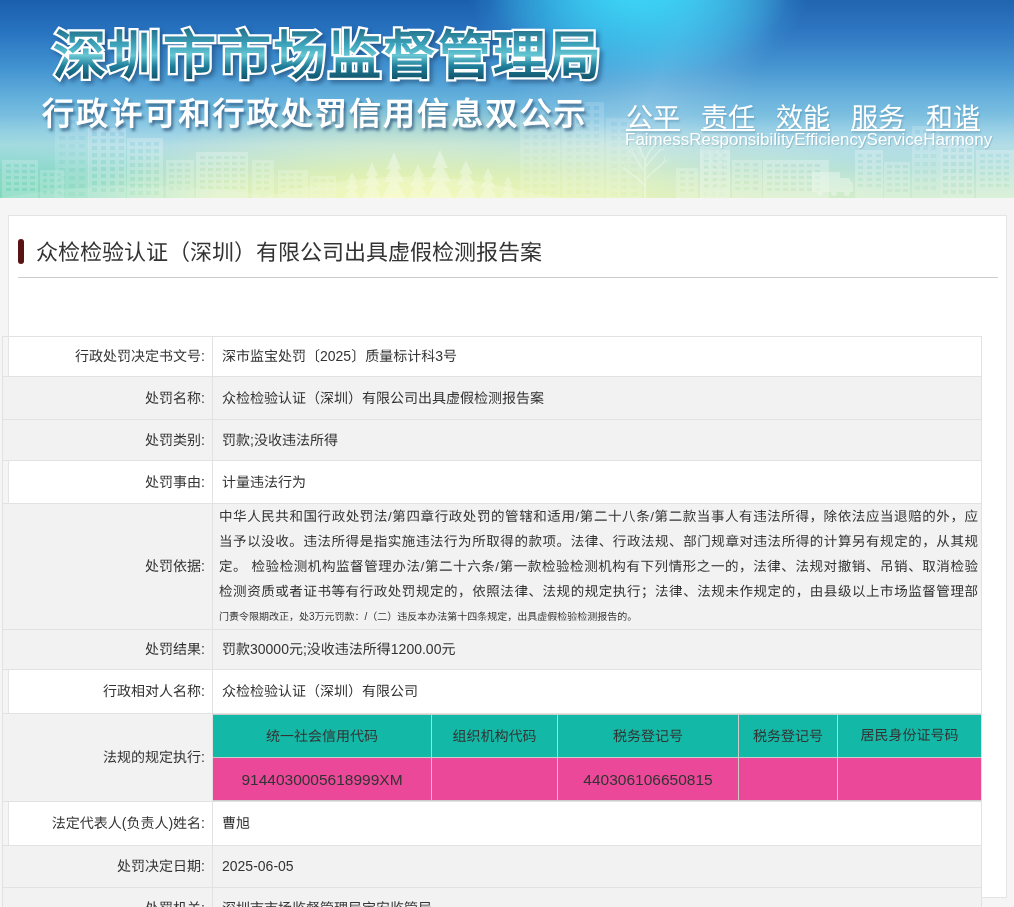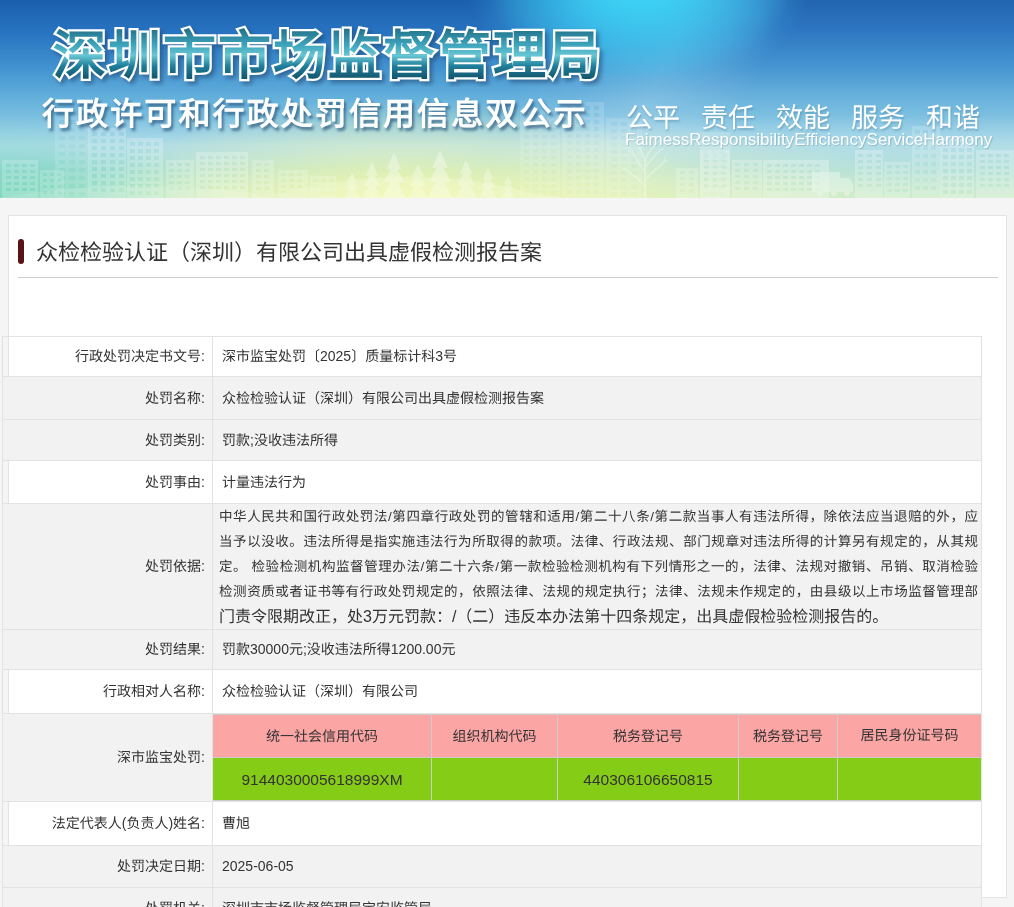--- a/index.html
+++ b/index.html
@@ -12,38 +12,38 @@
     radial-gradient(ellipse 300px 130px at 0% 108%, rgba(62,200,178,0.65), rgba(62,200,178,0) 75%),
     radial-gradient(ellipse 150px 90px at 63% -5%, rgba(62,215,248,0.95), rgba(62,215,248,0) 100%),
     radial-gradient(ellipse 225px 160px at 63% -14%, rgba(52,205,245,0.9), rgba(70,200,240,0.3) 58%, rgba(85,215,245,0) 78%),
     linear-gradient(113deg, rgba(255,255,255,0) 50%, rgba(255,255,255,0.08) 57%, rgba(255,255,255,0.18) 63%, rgba(255,255,255,0.03) 72%),
     linear-gradient(180deg, #1a5fae 0%, #2873c0 16%, #4192d0 34%, #65b1dc 50%, #8ac9e2 66%, #a9dbdc 80%, #c1e6d2 92%, #cdebca 100%);
 }
 .sky { position:absolute; left:0; bottom:0; opacity:0.58; filter:blur(0.4px); }
 .haze { position:absolute; left:0; bottom:28px; width:100%; height:55px; background:linear-gradient(180deg, rgba(255,255,255,0) 0%, rgba(255,255,255,0.22) 55%, rgba(255,255,255,0) 100%); }
 .bigtitle { position:absolute; left:48px; top:19px; }
 .subtitle { position:absolute; left:42px; top:88px; font-size:32px; font-weight:bold; color:#fff; letter-spacing:2.1px; text-shadow:2px 3px 3px rgba(35,75,115,0.7); white-space:nowrap; }
-.slogan { position:absolute; left:626px; top:96px; display:flex; gap:21px; font-size:27px; color:#fff; font-weight:normal; text-shadow:1px 2px 2px rgba(60,110,140,0.35); white-space:nowrap; }
+.slogan { position:absolute; left:626px; top:96px; display:flex; gap:21px; font-size:27px; color:#fff; font-weight:normal; text-shadow:1px 2px 2px rgba(60,110,140,0.35); white-space:nowrap;text-decoration:underline; }
 .slogan-en { position:absolute; left:625px; top:130px; width:344px; display:flex; justify-content:space-between; font-size:17px; color:#fff; text-shadow:1px 1px 1px rgba(60,110,140,0.3); }
 .panel { position:absolute; left:8px; top:215px; width:997px; height:681px; background:#fff; border:1px solid #e4e4e4; }
 .ptitle { position:absolute; left:36px; top:234px; font-size:22px; color:#333; white-space:nowrap; }
 .redbar { position:absolute; left:18px; top:239px; width:6px; height:25px; background:#5a1313; border-radius:3px; }
 .uline { position:absolute; left:18px; top:277px; width:980px; height:0; border-top:1px solid #ccc; }
 table.main { position:absolute; left:2px; top:288px; width:979px; border-collapse:collapse; table-layout:fixed; font-size:14px; color:#333;margin-top:48px; }
 table.main td { border:1px solid #e2e2e2; line-height:25px; padding:7px 9px; vertical-align:middle; }
 table.main td.lb { width:193px; text-align:right; padding-right:7px; }
 tr.g { background:#f2f2f2; }
 table.main td.big { padding:0 3px 0 6px; line-height:25.1px; font-size:13.5px; }
 table.main td.big div { white-space:nowrap; }
 table.main td.big div.j { text-align:justify; text-align-last:justify; white-space:normal; height:25.1px; overflow:hidden; }
 table.main td.nest { padding:0 !important; border:1px solid #e2e2e2; }
 table.sub { width:100%; border-collapse:collapse; table-layout:fixed; font-size:14px; color:#333; }
 table.sub td { border:1px solid #ccc; text-align:center; padding:0; }
-table.sub tr.h1 td { height:42px; background:#fca5a5; }
-table.sub tr.h2 td { height:42px; background:#84cc16; font-size:15.5px; }
+table.sub tr.h1 td { height:42px; background:#14b8a6; }
+table.sub tr.h2 td { height:42px; background:#ec4899; font-size:15.5px; }
 table.sub td.e1 { border-left:none; }
 table.sub td.e2 { border-right:none;font-family:Liberation Mono, monospace; }
 </style>
 </head>
 <body>
 <div class="banner">
   <svg class="sky" width="1014" height="100" viewBox="0 0 1014 100">
     <g fill="#ffffff">
         <path fill-rule="evenodd" opacity="0.2" d="M55 18h34v82h-34ZM59 22h6v4h-6ZM69 22h6v4h-6ZM79 22h6v4h-6ZM59 30h6v4h-6ZM69 30h6v4h-6ZM79 30h6v4h-6ZM59 38h6v4h-6ZM69 38h6v4h-6ZM79 38h6v4h-6ZM59 46h6v4h-6ZM69 46h6v4h-6ZM79 46h6v4h-6ZM59 54h6v4h-6ZM69 54h6v4h-6ZM79 54h6v4h-6ZM59 62h6v4h-6ZM69 62h6v4h-6ZM79 62h6v4h-6ZM59 70h6v4h-6ZM69 70h6v4h-6ZM79 70h6v4h-6ZM59 78h6v4h-6ZM69 78h6v4h-6ZM79 78h6v4h-6ZM59 86h6v4h-6ZM69 86h6v4h-6ZM79 86h6v4h-6ZM59 94h6v4h-6ZM69 94h6v4h-6ZM79 94h6v4h-6Z"></path>
       <path fill-rule="evenodd" opacity="0.22" d="M520 12h40v88h-40ZM524 16h5v4h-5ZM533 16h5v4h-5ZM542 16h5v4h-5ZM551 16h5v4h-5ZM524 23h5v4h-5ZM533 23h5v4h-5ZM542 23h5v4h-5ZM551 23h5v4h-5ZM524 30h5v4h-5ZM533 30h5v4h-5ZM542 30h5v4h-5ZM551 30h5v4h-5ZM524 37h5v4h-5ZM533 37h5v4h-5ZM542 37h5v4h-5ZM551 37h5v4h-5ZM524 44h5v4h-5ZM533 44h5v4h-5ZM542 44h5v4h-5ZM551 44h5v4h-5ZM524 51h5v4h-5ZM533 51h5v4h-5ZM542 51h5v4h-5ZM551 51h5v4h-5ZM524 58h5v4h-5ZM533 58h5v4h-5ZM542 58h5v4h-5ZM551 58h5v4h-5ZM524 65h5v4h-5ZM533 65h5v4h-5ZM542 65h5v4h-5ZM551 65h5v4h-5ZM524 72h5v4h-5ZM533 72h5v4h-5ZM542 72h5v4h-5ZM551 72h5v4h-5ZM524 79h5v4h-5ZM533 79h5v4h-5ZM542 79h5v4h-5ZM551 79h5v4h-5ZM524 86h5v4h-5ZM533 86h5v4h-5ZM542 86h5v4h-5ZM551 86h5v4h-5ZM524 93h5v4h-5ZM533 93h5v4h-5ZM542 93h5v4h-5ZM551 93h5v4h-5Z"></path>
@@ -150,33 +150,33 @@
         <td class="lb">处罚事由:</td>
         <td>计量违法行为</td>
       </tr>
   <tr class="g">
         <td class="lb">处罚依据:</td>
         <td class="big">
     <div class="j">中华人民共和国行政处罚法/第四章行政处罚的管辖和适用/第二十八条/第二款当事人有违法所得，除依法应当退赔的外，应</div>
     <div class="j">当予以没收。违法所得是指实施违法行为所取得的款项。法律、行政法规、部门规章对违法所得的计算另有规定的，从其规</div>
     <div class="j">定。 检验检测机构监督管理办法/第二十六条/第一款检验检测机构有下列情形之一的，法律、法规对撤销、吊销、取消检验</div>
     <div class="j">检测资质或者证书等有行政处罚规定的，依照法律、法规的规定执行；法律、法规未作规定的，由县级以上市场监督管理部</div>
-    <div style="font-size:16px">门责令限期改正，处3万元罚款：/（二）违反本办法第十四条规定，出具虚假检验检测报告的。</div>
+    <div style="font-size:10px">门责令限期改正，处3万元罚款：/（二）违反本办法第十四条规定，出具虚假检验检测报告的。</div>
   </td>
       </tr>
   <tr class="g" style="height:39px">
         <td class="lb">处罚结果:</td>
         <td>罚款30000元;没收违法所得1200.00元</td>
       </tr>
   <tr style="height:44px">
         <td class="lb">行政相对人名称:</td>
         <td>众检检验认证（深圳）有限公司</td>
       </tr>
   <tr class="g">
-        <td class="lb">深市监宝处罚:</td>
+        <td class="lb">法规的规定执行:</td>
         <td class="nest">
     <table class="sub">
       <tbody>
               <tr class="h1">
                 <td class="e1" style="width:218px">统一社会信用代码</td>
                 <td style="width:125px">组织机构代码</td>
                 <td style="width:180px">税务登记号</td>
                 <td style="width:98px">税务登记号</td>
                 <td class="e2">居民身份证号码</td>
               </tr>

